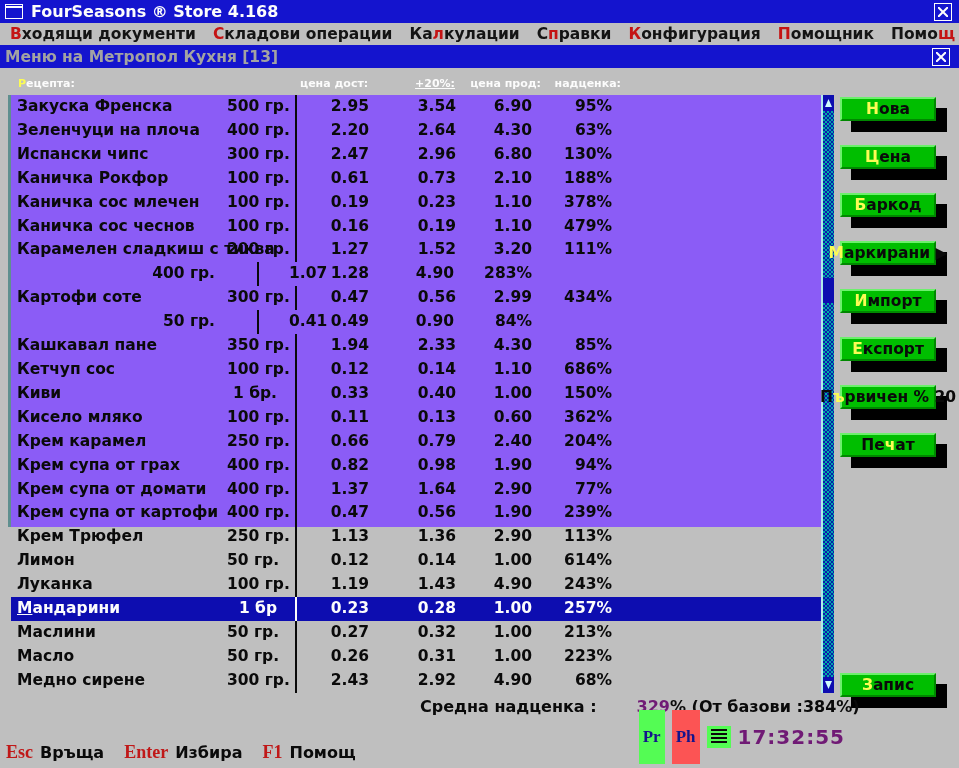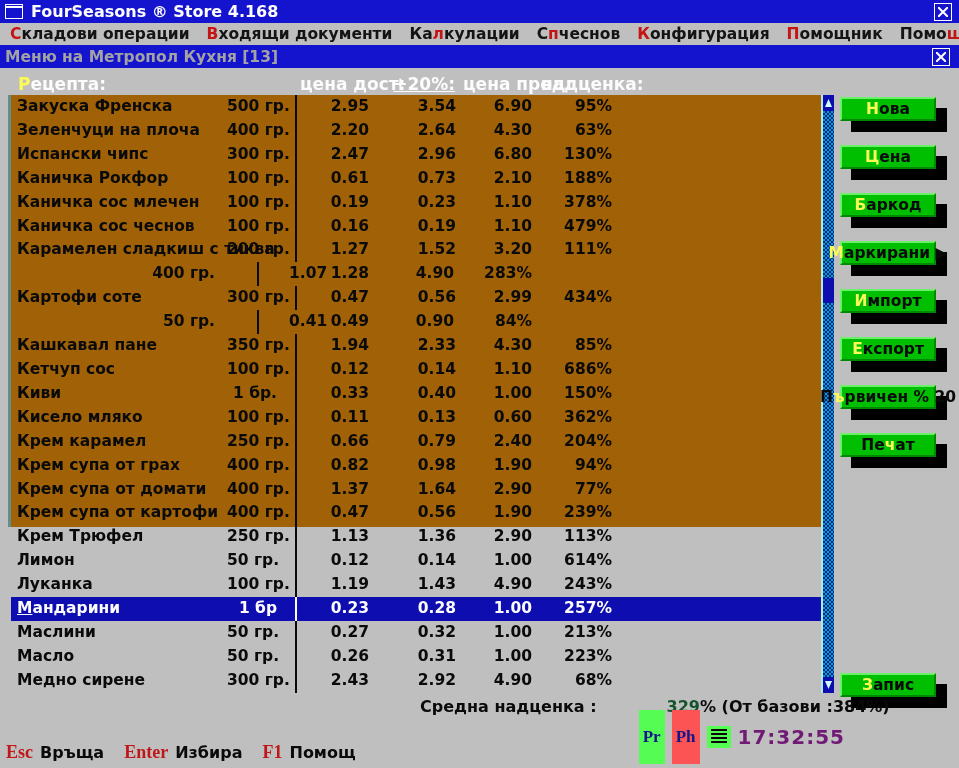--- a/index.html
+++ b/index.html
@@ -25,27 +25,27 @@
   .hot-red{color:#C41414;}
   
   .wintitle{position:absolute;left:0;top:45px;width:959px;height:23px;background:#1414CE;
     display:flex;align-items:center;color:#a3a3a3;font-weight:bold;font-size:15.5px;padding-left:5px;box-sizing:border-box;}
   
   .grid{display:grid;grid-template-columns:216px 62px 14px 76px 87px 78px 80px 1fr;align-items:center;}
   .cell{white-space:nowrap;overflow:visible;}
   .r{text-align:right;}
   
   .headrow{position:absolute;left:8px;top:68px;width:823px;height:27px;color:#FCFCFC;
-    font-weight:bold;font-size:17px;padding-top:4px;box-sizing:border-box;}
+    font-weight:bold;font-size:11px;padding-top:4px;box-sizing:border-box;}
   .headrow .name{padding-left:10px;}
   .hot-yellow{color:#FCFC54;}
   .headrow .c-dost{padding-right:8px;}
   .headrow .c-plus{padding-right:8px;text-decoration:underline;}
   
-  .tablewrap{position:absolute;left:8px;top:95px;width:826px;height:432px;background:#a16207;
+  .tablewrap{position:absolute;left:8px;top:95px;width:826px;height:432px;background:#8b5cf6;
     border-left:3px solid #5F8F8F;box-sizing:border-box;}
   .rows{position:absolute;left:0;top:0;width:810px;}
   .trow{height:23.92px;font-size:15.5px;font-weight:bold;color:#0A0A0A;line-height:23.92px;}
   .trow .name{padding-left:6px;}
   .trow .qty{padding-right:12px;}
   .trow .num{padding-right:10px;}
   .trow .c-prod{padding-right:12px;}
   .trow .c-marg{padding-right:12px;}
   .sep{height:100%;}
   .sep i{display:block;width:2px;height:100%;background:#0A0A0A;margin:0 auto;}
@@ -65,21 +65,21 @@
   
   .actions{position:absolute;left:840px;top:97px;display:flex;flex-direction:column;gap:24px;}
   .gbtn{width:96px;height:24px;background:#00BE00;color:#0A0A0A;font-weight:bold;font-size:15.5px;
     display:flex;align-items:center;justify-content:center;white-space:nowrap;
     border:2px solid;border-color:#6CF06C #008800 #008800 #6CF06C;
     box-shadow:11px 11px 0 #000;box-sizing:border-box;cursor:pointer;}
   .gbtn .hot-yellow{color:#FCFC54;}
   .savebtn{position:absolute;left:840px;top:673px;}
   
   .footer{position:absolute;left:420px;top:697px;font-size:16px;font-weight:bold;color:#0A0A0A;white-space:nowrap;}
-  .footer .val{color:#14532d;margin-left:70px;}
+  .footer .val{color:#701a75;margin-left:40px;}
   
   .statusbar{position:absolute;left:0;bottom:0;width:847px;height:31px;display:flex;align-items:center;
     padding-left:6px;box-sizing:border-box;font-size:16px;font-weight:bold;color:#0A0A0A;}
   .skey{font-family:"Liberation Serif","DejaVu Serif",serif;color:#C01818;font-size:18px;margin-right:7px;}
   .slabel{margin-right:20px;}
   .sright{position:absolute;right:2px;bottom:4px;display:flex;align-items:center;gap:7px;}
   .badge{height:22px;padding:16px 4px;display:flex;align-items:center;justify-content:center;
     font-family:"Liberation Serif","DejaVu Serif",serif;font-weight:bold;font-size:17px;color:#14148C;}
   .badge-pr{background:#54FC54;}
   .badge-ph{background:#FC5454;}
@@ -96,24 +96,24 @@
   <span>FourSeasons ® Store 4.168</span>
   <span class="xbtn">
     <svg width="10" height="10" viewBox="0 0 10 10">
       <line x1="0" y1="0" x2="10" y2="10" stroke="#FCFCFC" stroke-width="2"></line>
       <line x1="10" y1="0" x2="0" y2="10" stroke="#FCFCFC" stroke-width="2"></line>
     </svg>
   </span>
 </div>
 
 <div class="menubar">
-  <span class="menuitem"><span></span><span class="hot-red">С</span><span>кладови операции</span></span>
-    <span class="menuitem"><span></span><span class="hot-red">В</span><span>ходящи документи</span></span>
+  <span class="menuitem"><span></span><span class="hot-red">В</span><span>ходящи документи</span></span>
+    <span class="menuitem"><span></span><span class="hot-red">С</span><span>кладови операции</span></span>
     <span class="menuitem"><span>Ка</span><span class="hot-red">л</span><span>кулации</span></span>
-    <span class="menuitem"><span>С</span><span class="hot-red">п</span><span>чеснов</span></span>
+    <span class="menuitem"><span>С</span><span class="hot-red">п</span><span>равки</span></span>
     <span class="menuitem"><span></span><span class="hot-red">К</span><span>онфигурация</span></span>
     <span class="menuitem"><span></span><span class="hot-red">П</span><span>омощник</span></span>
     <span class="menuitem"><span>Помо</span><span class="hot-red">щ</span><span></span></span>
 </div>
 
 <div class="wintitle">
   <span>Меню на Метропол Кухня [13]</span>
 </div>
 <span class="xbtn" style="top:48px;right:9px;">
   <svg width="10" height="10" viewBox="0 0 10 10">

